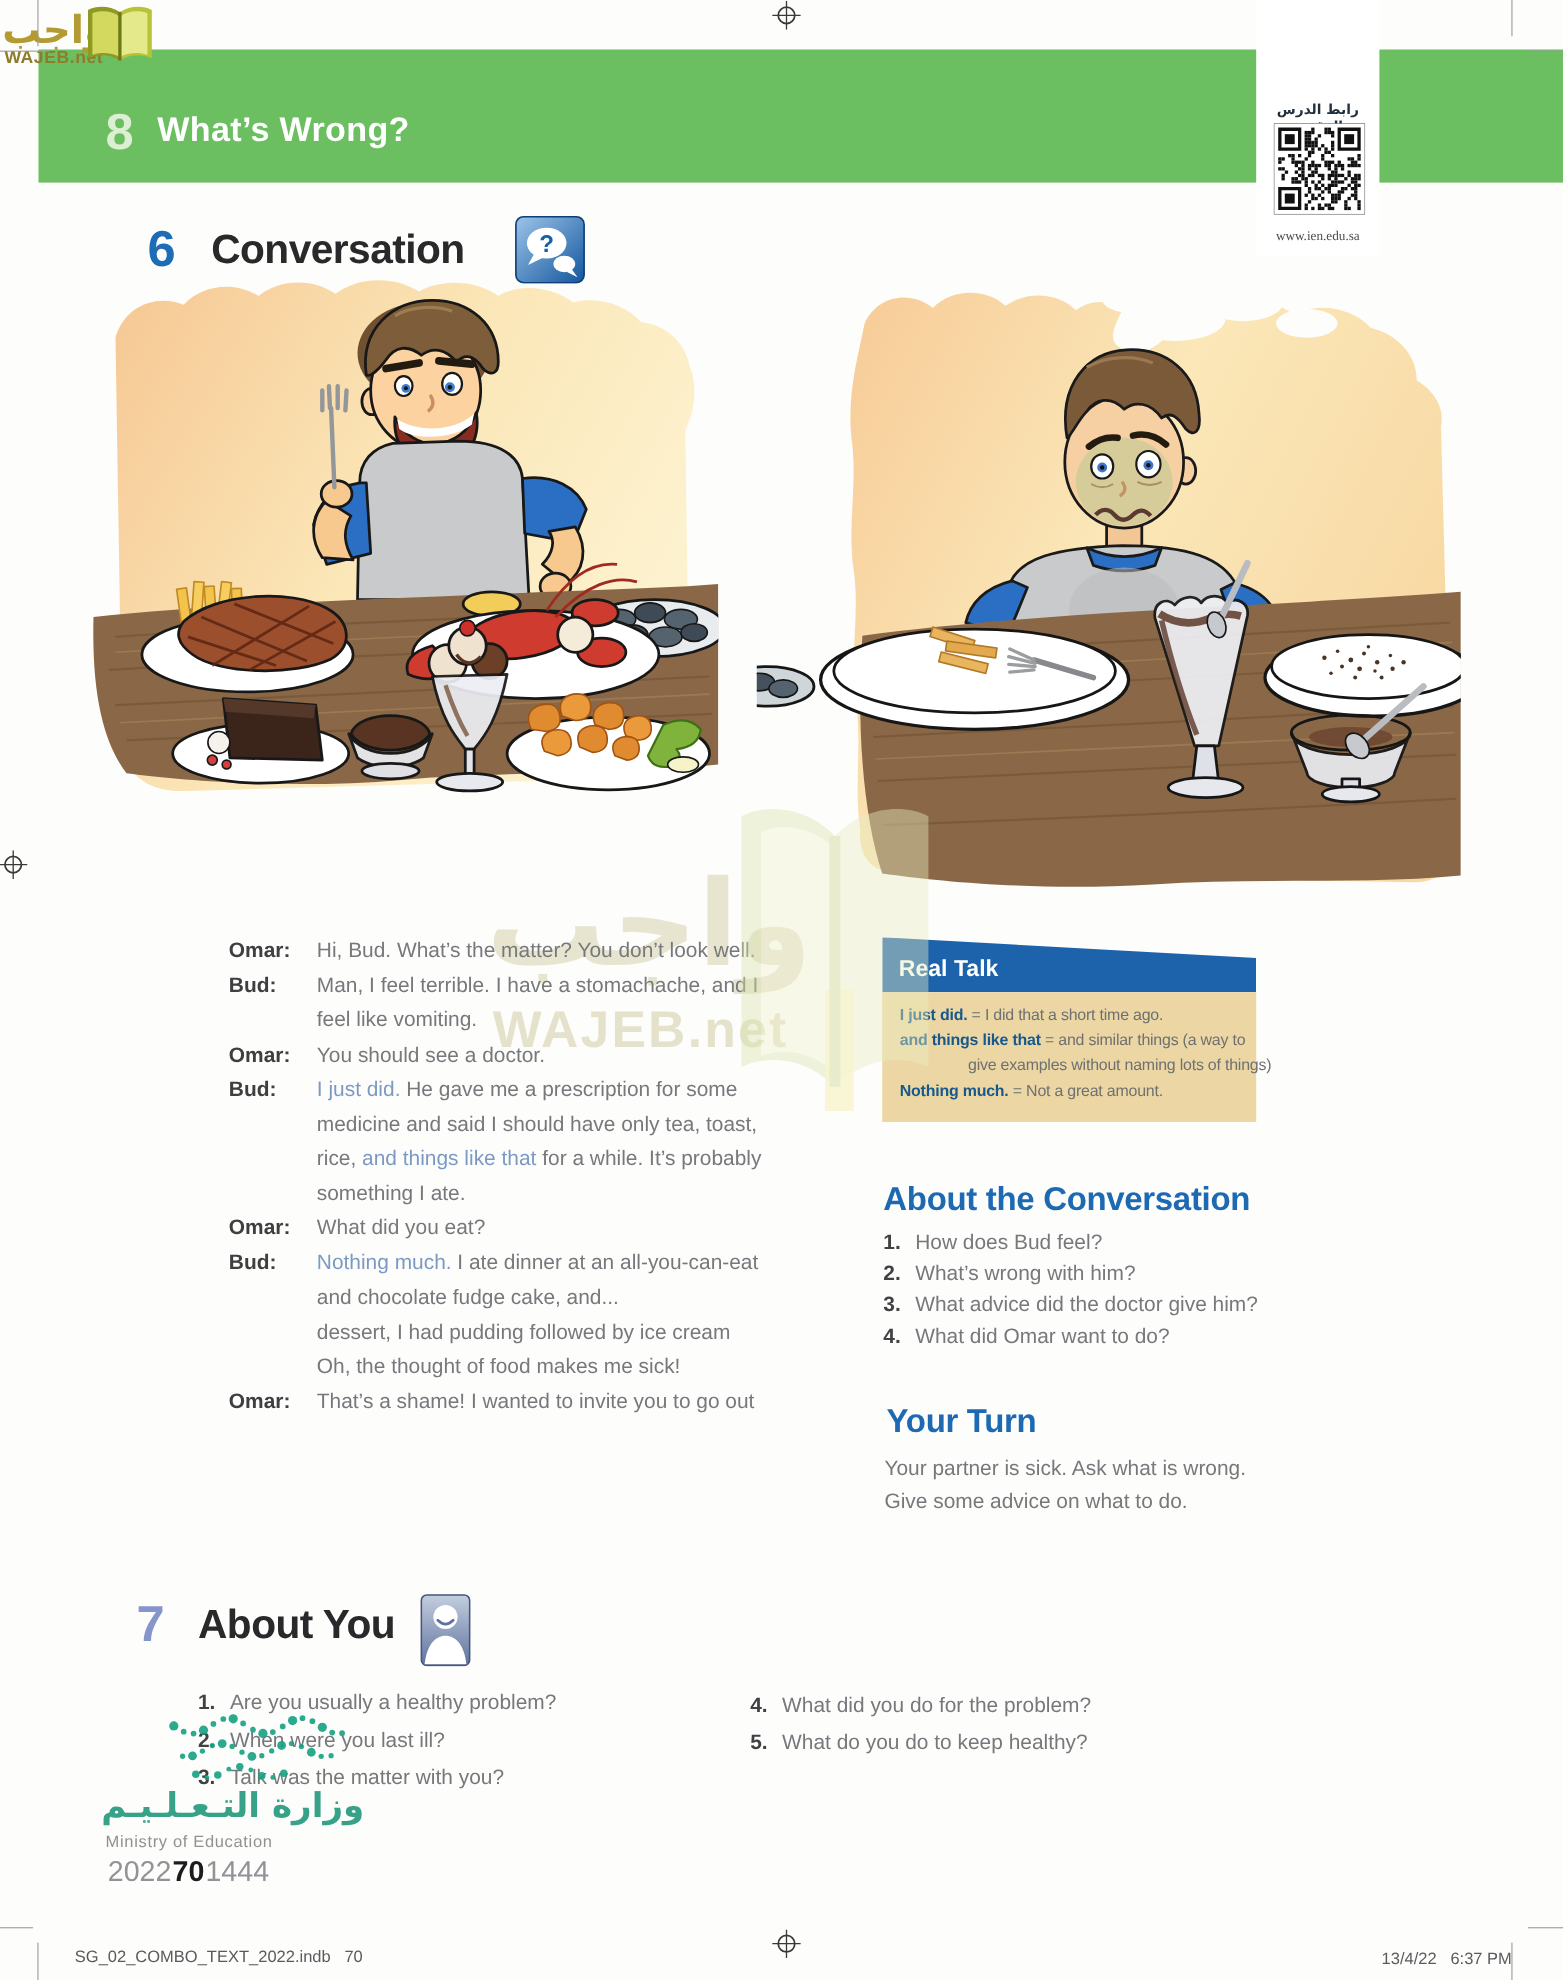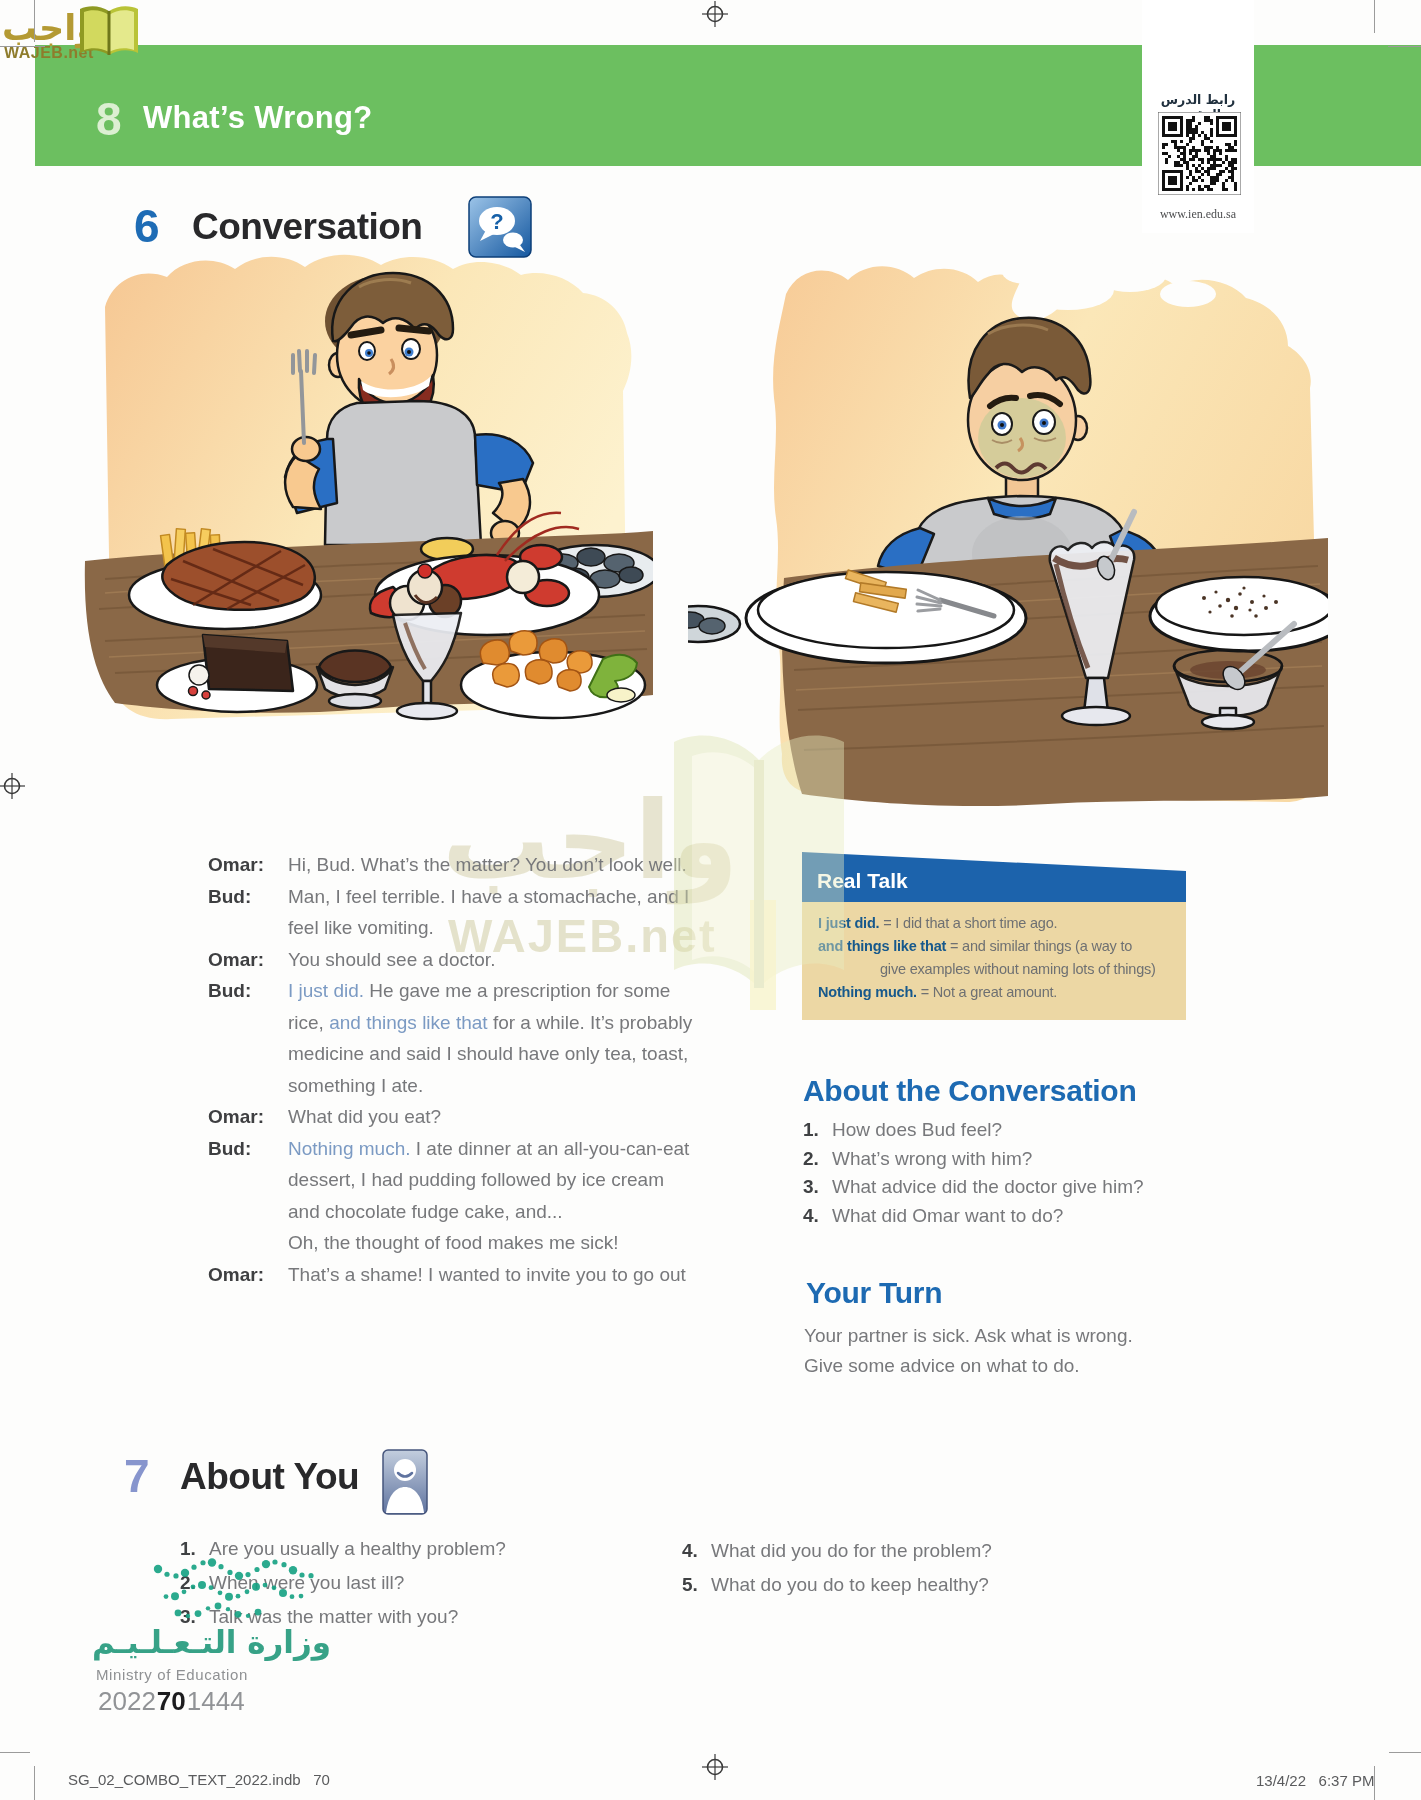--- a/index.html
+++ b/index.html
@@ -32,21 +32,21 @@
   .wm-ar{left:442px;top:778px;font-size:108px;font-weight:bold;color:#cdc89c;opacity:.45;z-index:2;font-family:"DejaVu Sans",sans-serif;}
   .wm-net{left:448px;top:908px;font-size:47px;font-weight:bold;color:#cdc89c;opacity:.5;z-index:2;letter-spacing:2px;}
   .wm-book{left:664px;top:720px;opacity:.42;z-index:4;}
   
   .dialogue{left:195px;top:849px;z-index:3;}
   .dlg-row{display:flex;line-height:31.5px;font-size:19px;white-space:pre;}
   .dlg-spk{width:80px;flex:0 0 80px;font-weight:bold;color:#3e3f41;margin-left:13px;}
   .dlg-txt{color:#77787b;}
   .dlg-txt .blue{color:#7b9ac3;}
   
-  .realtalk{left:802px;top:852px;width:384px;z-index:3;}
+  .realtalk{left:802px;top:852px;width:340px;z-index:3;}
   .rt-band{position:relative;height:50px;background:#1c63ac;
            clip-path:polygon(0 0,100% 38%,100% 100%,0 100%);}
   .rt-title{position:absolute;left:15px;top:17px;font-size:21px;font-weight:bold;color:#ffffff;}
   .rt-body{background:#ecd7a4;padding:10px 10px 16px 16px;}
   .rt-row{font-size:14.5px;line-height:23px;color:#6e7072;letter-spacing:-.2px;white-space:pre;}
   .rt-row .rt-term{font-weight:bold;color:#17598c;}
   .rt-row.indent{padding-left:62px;}
   
   .h-blue{font-size:30px;font-weight:bold;color:#1d6ab2;z-index:3;letter-spacing:-.3px;}
   .about-conv-h{left:803px;top:1074px;}
@@ -629,26 +629,26 @@
         <span class="dlg-txt"><span>You should see a doctor.</span><span class="blue"></span><span></span></span>
       </div>
 
       <div class="dlg-row">
         <span class="dlg-spk">Bud:</span>
         <span class="dlg-txt"><span></span><span class="blue">I just did.</span><span> He gave me a prescription for some</span></span>
       </div>
 
       <div class="dlg-row">
         <span class="dlg-spk"></span>
+        <span class="dlg-txt"><span>medicine and said I should have only tea, toast,</span><span class="blue"></span><span></span></span>
+      </div>
+
+      <div class="dlg-row">
+        <span class="dlg-spk"></span>
         <span class="dlg-txt"><span>rice, </span><span class="blue">and things like that</span><span> for a while. It’s probably</span></span>
-      </div>
-
-      <div class="dlg-row">
-        <span class="dlg-spk"></span>
-        <span class="dlg-txt"><span>medicine and said I should have only tea, toast,</span><span class="blue"></span><span></span></span>
       </div>
 
       <div class="dlg-row">
         <span class="dlg-spk"></span>
         <span class="dlg-txt"><span>something I ate.</span><span class="blue"></span><span></span></span>
       </div>
 
       <div class="dlg-row">
         <span class="dlg-spk">Omar:</span>
         <span class="dlg-txt"><span>What did you eat?</span><span class="blue"></span><span></span></span>
@@ -658,26 +658,26 @@
         <span class="dlg-spk">Bud:</span>
         <span class="dlg-txt"><span></span><span class="blue">Nothing much.</span><span> I ate dinner at an all-you-can-eat</span></span>
       </div>
 
       <div class="dlg-row">
         <span class="dlg-spk"></span>
       </div>
 
       <div class="dlg-row">
         <span class="dlg-spk"></span>
+        <span class="dlg-txt"><span>and chocolate fudge cake, and...</span><span class="blue"></span><span></span></span>
+      </div>
+
+      <div class="dlg-row">
+        <span class="dlg-spk"></span>
         <span class="dlg-txt"><span>dessert, I had pudding followed by ice cream</span><span class="blue"></span><span></span></span>
-      </div>
-
-      <div class="dlg-row">
-        <span class="dlg-spk"></span>
-        <span class="dlg-txt"><span>and chocolate fudge cake, and...</span><span class="blue"></span><span></span></span>
       </div>
 
       <div class="dlg-row">
         <span class="dlg-spk"></span>
         <span class="dlg-txt"><span>Oh, the thought of food makes me sick!</span><span class="blue"></span><span></span></span>
       </div>
 
       <div class="dlg-row">
         <span class="dlg-spk">Omar:</span>
         <span class="dlg-txt"><span>That’s a shame! I wanted to invite you to go out</span><span class="blue"></span><span></span></span>

